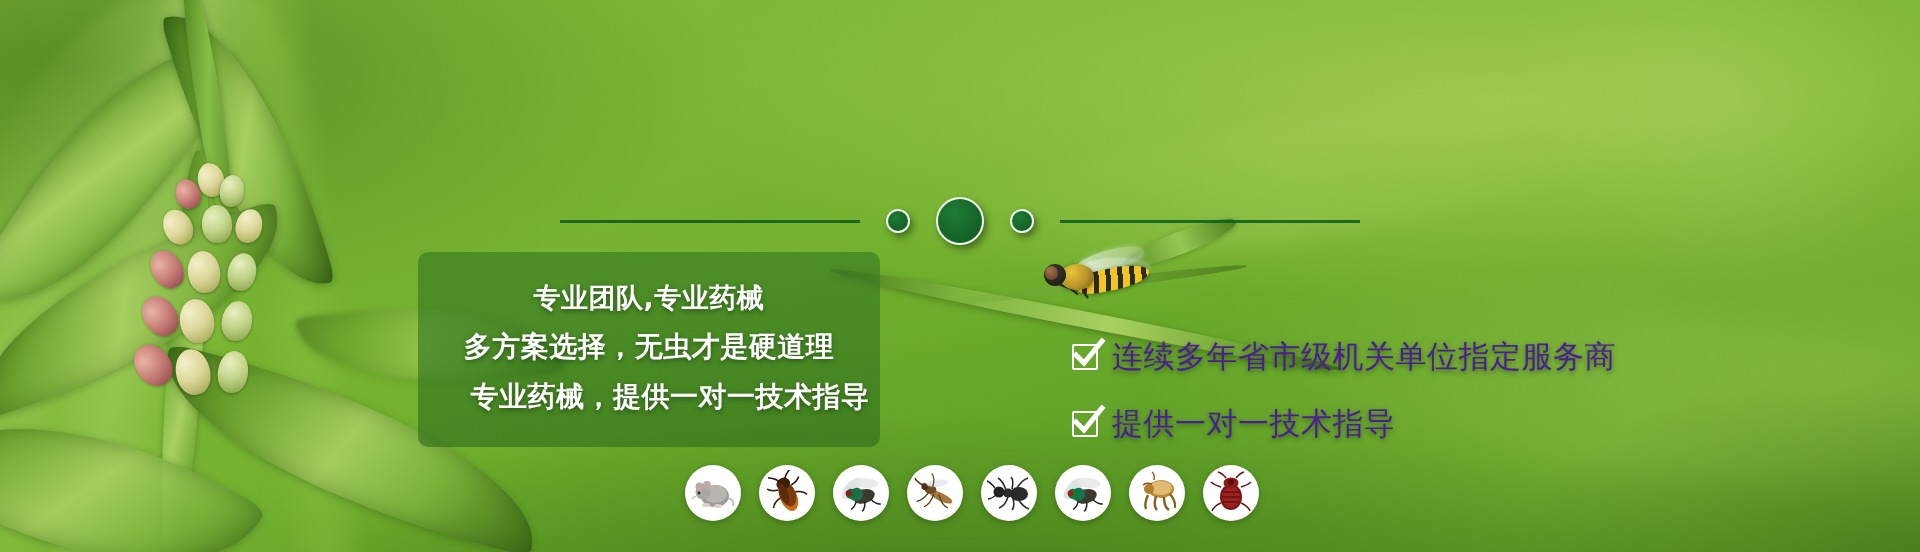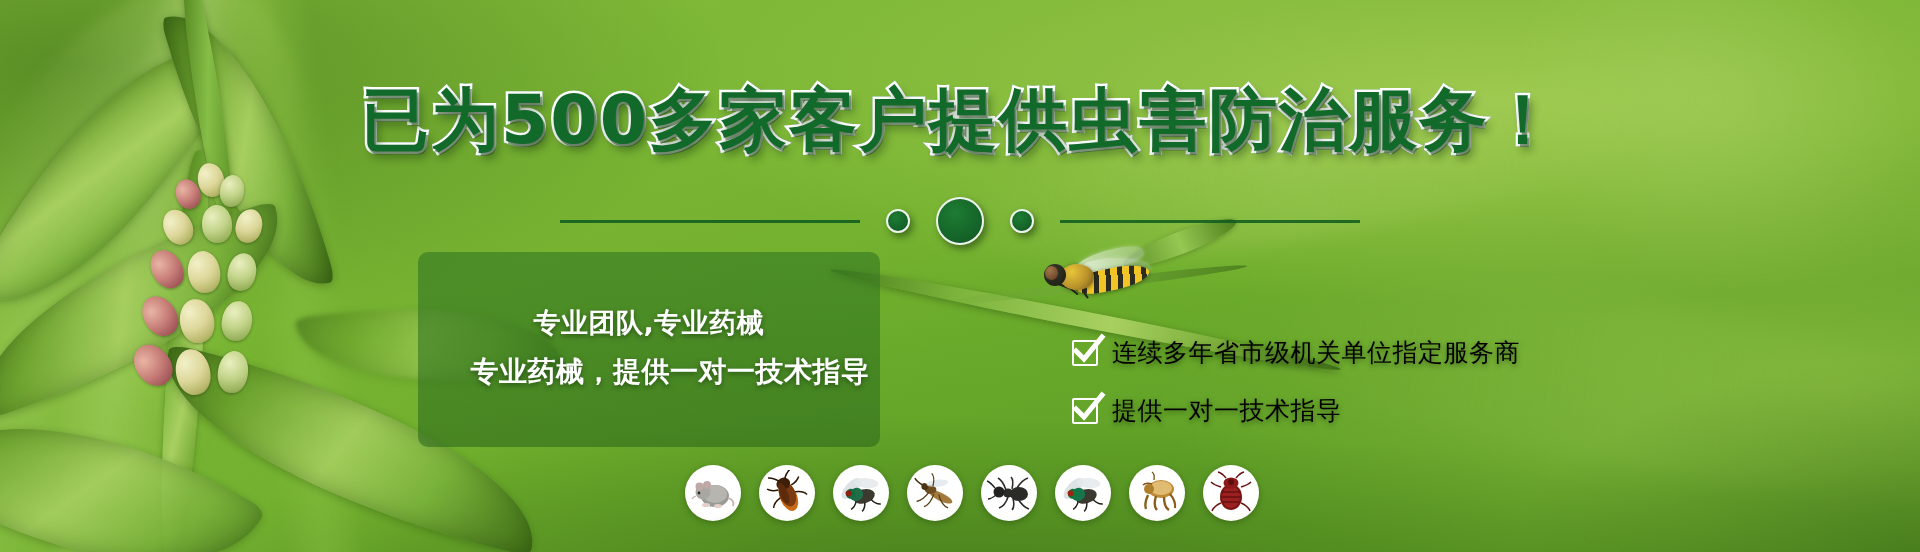--- a/index.html
+++ b/index.html
@@ -216,21 +216,21 @@
     position:absolute; left:1072px; top:336px;
     display:flex; flex-direction:column; gap:25px;
   }
   .bullet{ display:flex; align-items:center; gap:14px; }
   .cbox{
     position:relative; width:26px; height:26px; flex:0 0 26px;
     border:2px solid #ffffff; border-radius:2px;
   }
   .cbox svg{ position:absolute; left:-3px; top:-8px; width:34px; height:34px; overflow:visible; }
   .btext{
-    color:#000000; font-size:25px;
+    color:#4c1d95; font-size:31px;
     font-family:Liberation Serif, serif;
     font-weight:400;
     letter-spacing:.5px;
     white-space:nowrap;
     text-shadow:0 2px 5px rgba(12,40,8,.5);
   }
 
   
   .pests{
     position:absolute; left:685px; top:465px;
@@ -298,35 +298,33 @@
     <div class="fly-wing w2"></div>
     <div class="fly-leg l3"></div>
     <div class="fly-leg l1"></div>
     <div class="fly-leg l2"></div>
     <div class="fly-abdomen"></div>
     <div class="fly-thorax"></div>
     <div class="fly-head"></div>
     <div class="fly-eye"></div>
   </div>
 
-  <div class="headline">
-    <span class="inner">已为500多家客户提供虫害防治服务！</span>
-  </div>
 
   <div class="divider">
     <div class="div-line"></div>
     <div class="dot sm"></div>
     <div class="dot lg"></div>
     <div class="dot sm"></div>
     <div class="div-line"></div>
   </div>
 
   <div class="panel"></div>
   <div class="panel-lines">
     <div class="pl pl1">专业团队,专业药械</div>
+    <div class="pl pl2">多方案选择，无虫才是硬道理</div>
     <div class="pl pl3">专业药械，提供一对一技术指导</div>
   </div>
 
   <div class="bullets">
     <div class="bullet">
       <span class="cbox">
         <svg viewBox="0 0 34 34" aria-hidden="true">
           <path d="M5 17 L13 25 L31 3" fill="none" stroke="#ffffff" stroke-width="5" stroke-linecap="square" stroke-linejoin="miter"></path>
         </svg>
       </span>

